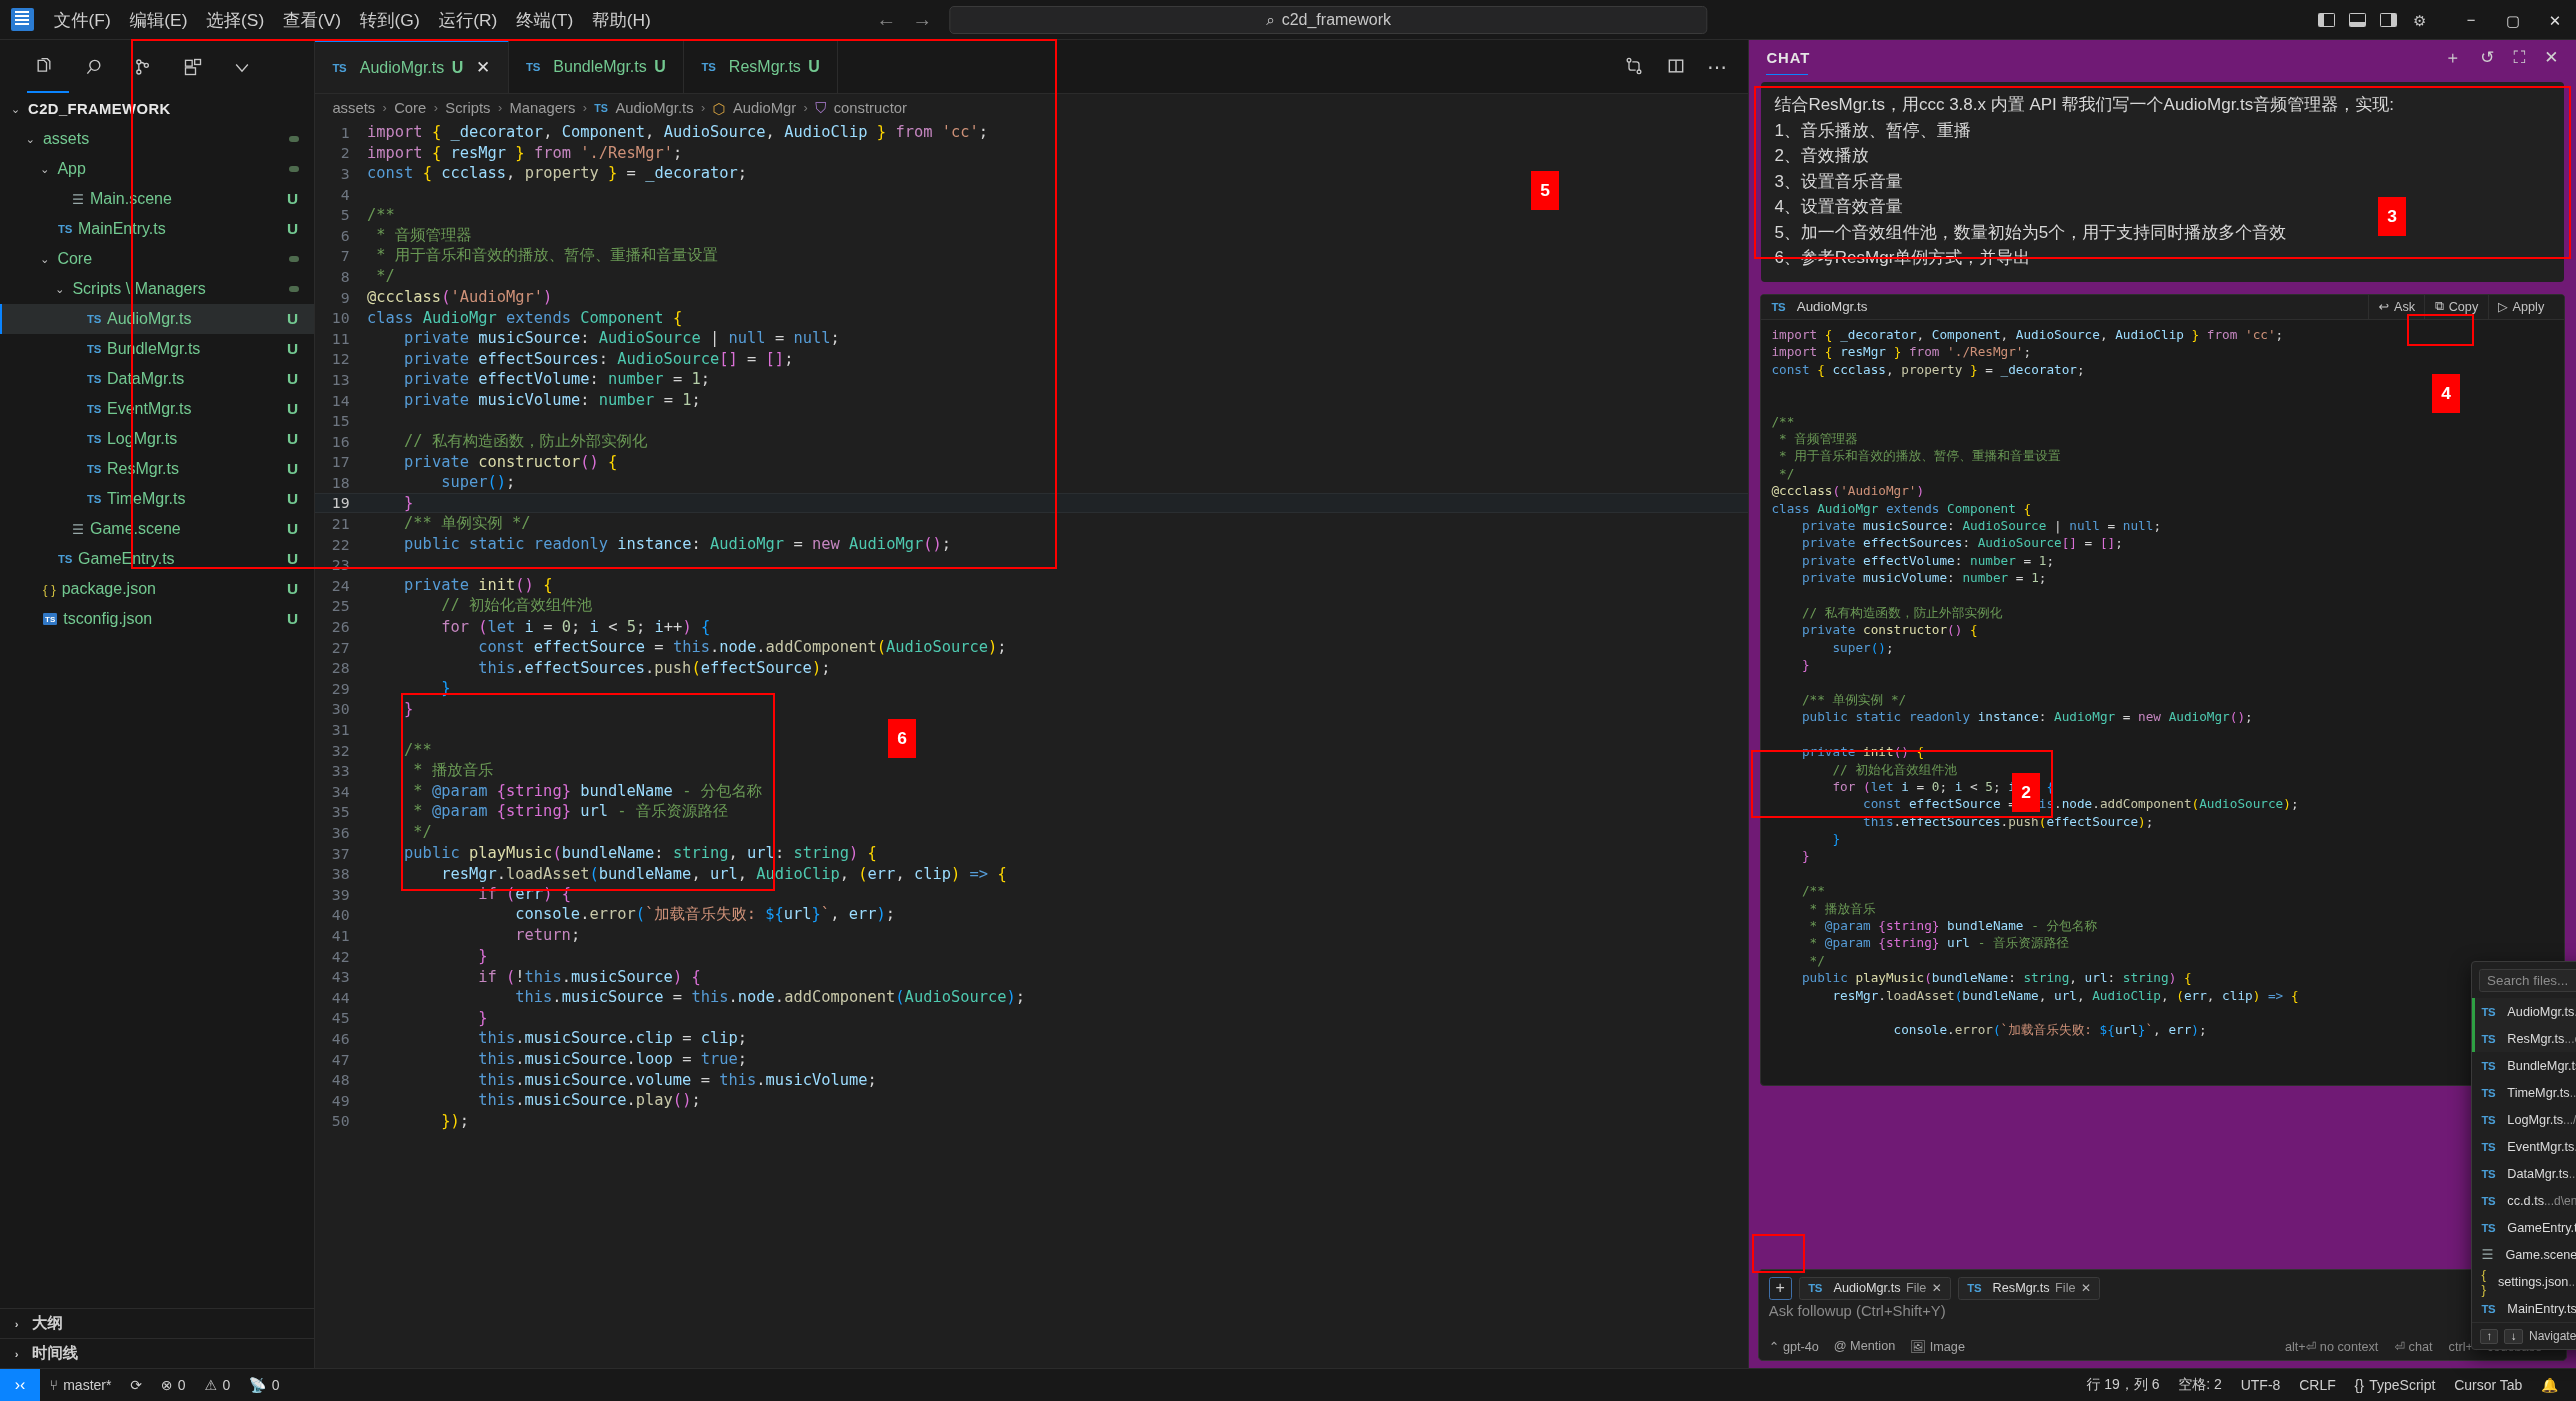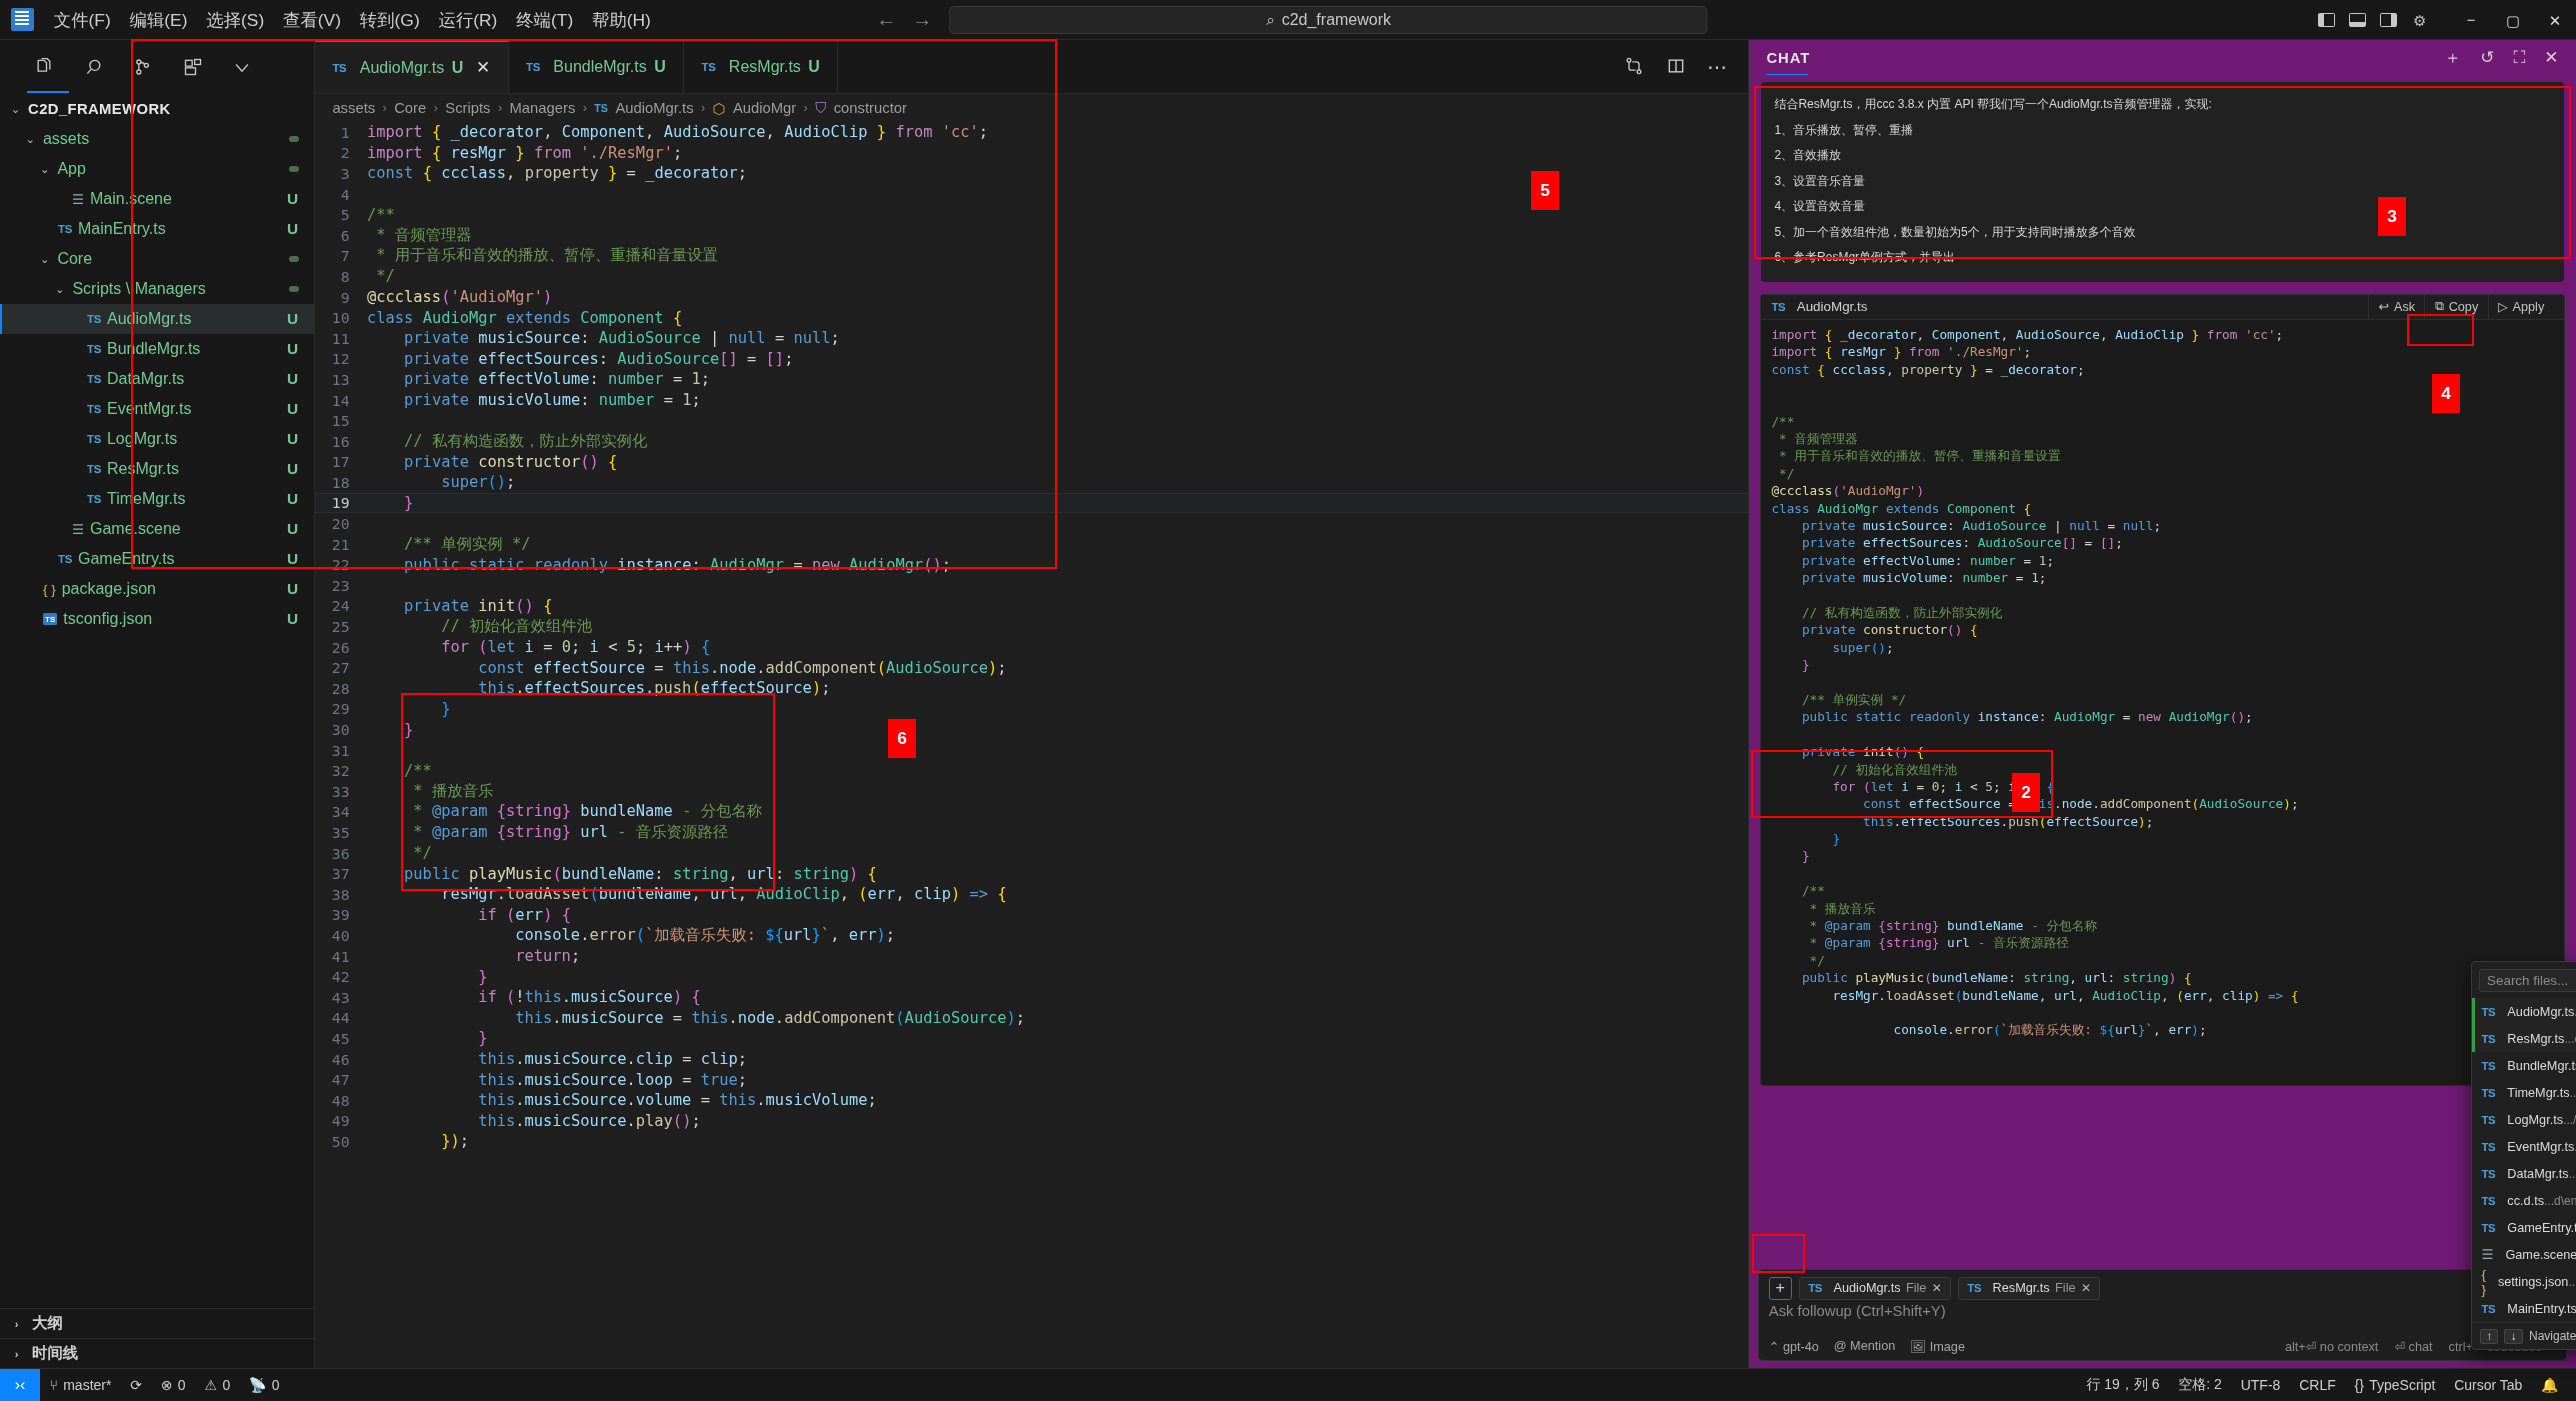--- a/index.html
+++ b/index.html
@@ -119,21 +119,21 @@
     background: #701a75; border-left: 0.7px solid #2b2b2b; }
   #chat-head { height: 35px; display: flex; align-items: center; padding: 0 17.4px;
     position: relative; }
   #chat-title { font-size: 14.8px; font-weight: bold; letter-spacing: 1px; color: #e5e5e5; }
   #chat-title-underline { position: absolute; left: 17.4px; bottom: 0; width: 42px; height: 1.3px;
     background: #0a84ff; }
   #chat-head-actions { margin-left: auto; display: flex; align-items: center; gap: 19px;
     color: #cfcfcf; font-size: 17px; }
   #prompt-box { margin: 6.7px 12px 0 12px; background: #212121; border-radius: 4px;
     padding: 10.7px 13.4px; }
-  .prompt-line { font-size: 12px; color: #d8d8d8; line-height: 25.5px; }
+  .prompt-line { font-size: 17px; color: #d8d8d8; line-height: 25.5px; }
   #resp-code { margin: 12px 10.7px 0 10.7px; border: 0.7px solid #2e2e2e; border-radius: 4px;
     background: #1b1b1b; overflow: hidden; height: 792px; position: relative; }
   #resp-head { height: 25.5px; display: flex; align-items: center; padding: 0 10.7px;
     background: #1f1f1f; border-bottom: 0.7px solid #2e2e2e; font-size: 13.4px; }
   #resp-head .rname { color: #d2d2d2; margin-left: 5.4px; }
   #resp-actions { margin-left: auto; display: flex; align-items: center; }
   .ract { display: flex; align-items: center; gap: 4.7px; padding: 0 9.4px; color: #c3c3c3;
     font-size: 12.7px; border-left: 0.7px solid #2e2e2e; height: 25.5px; }
   #resp-body { padding: 6.7px 0 0 0; }
   .rline { height: 17.4px; font-family: "DejaVu Sans Mono", monospace; font-size: 12.7px;
@@ -449,21 +449,20 @@
       <div class="cline"><span class="lnum">10</span><span class="ctext"><span class="kw2">class</span> <span class="typ">AudioMgr</span> <span class="kw2">extends</span> <span class="typ">Component</span> <span class="br1">{</span></span></div>
       <div class="cline"><span class="lnum">11</span><span class="ctext">    <span class="kw2">private</span> <span class="var">musicSource</span><span class="pl">:</span> <span class="typ">AudioSource</span> <span class="pl">|</span> <span class="kw2">null</span> <span class="pl">=</span> <span class="kw2">null</span><span class="pl">;</span></span></div>
       <div class="cline"><span class="lnum">12</span><span class="ctext">    <span class="kw2">private</span> <span class="var">effectSources</span><span class="pl">:</span> <span class="typ">AudioSource</span><span class="br2">[]</span> <span class="pl">=</span> <span class="br2">[]</span><span class="pl">;</span></span></div>
       <div class="cline"><span class="lnum">13</span><span class="ctext">    <span class="kw2">private</span> <span class="var">effectVolume</span><span class="pl">:</span> <span class="typ">number</span> <span class="pl">=</span> <span class="num">1</span><span class="pl">;</span></span></div>
       <div class="cline"><span class="lnum">14</span><span class="ctext">    <span class="kw2">private</span> <span class="var">musicVolume</span><span class="pl">:</span> <span class="typ">number</span> <span class="pl">=</span> <span class="num">1</span><span class="pl">;</span></span></div>
       <div class="cline"><span class="lnum">15</span><span class="ctext"> </span></div>
       <div class="cline"><span class="lnum">16</span><span class="ctext">    <span class="cmt">// 私有构造函数，防止外部实例化</span></span></div>
       <div class="cline"><span class="lnum">17</span><span class="ctext">    <span class="kw2">private</span> <span class="fn">constructor</span><span class="br2">()</span> <span class="br1">{</span></span></div>
       <div class="cline"><span class="lnum">18</span><span class="ctext">        <span class="kw2">super</span><span class="br3">()</span><span class="pl">;</span></span></div>
       <div class="cline cur"><span class="lnum">19</span><span class="ctext">    <span class="br2">}</span></span></div>
-      <div class="cline"><span class="lnum">20</span><span class="ctext"> </span></div>
       <div class="cline"><span class="lnum">21</span><span class="ctext">    <span class="cmt">/** 单例实例 */</span></span></div>
       <div class="cline"><span class="lnum">22</span><span class="ctext">    <span class="kw2">public</span> <span class="kw2">static</span> <span class="kw2">readonly</span> <span class="var">instance</span><span class="pl">:</span> <span class="typ">AudioMgr</span> <span class="pl">=</span> <span class="kw">new</span> <span class="typ">AudioMgr</span><span class="br2">()</span><span class="pl">;</span></span></div>
       <div class="cline"><span class="lnum">23</span><span class="ctext"> </span></div>
       <div class="cline"><span class="lnum">24</span><span class="ctext">    <span class="kw2">private</span> <span class="fn">init</span><span class="br2">()</span> <span class="br1">{</span></span></div>
       <div class="cline"><span class="lnum">25</span><span class="ctext">        <span class="cmt">// 初始化音效组件池</span></span></div>
       <div class="cline"><span class="lnum">26</span><span class="ctext">        <span class="kw">for</span> <span class="br2">(</span><span class="kw2">let</span> <span class="var">i</span> <span class="pl">=</span> <span class="num">0</span><span class="pl">;</span> <span class="var">i</span> <span class="pl">&lt;</span> <span class="num">5</span><span class="pl">;</span> <span class="var">i</span><span class="pl">++</span><span class="br2">)</span> <span class="br3">{</span></span></div>
       <div class="cline"><span class="lnum">27</span><span class="ctext">            <span class="kw2">const</span> <span class="var">effectSource</span> <span class="pl">=</span> <span class="kw2">this</span><span class="pl">.</span><span class="var">node</span><span class="pl">.</span><span class="prop">addComponent</span><span class="br1">(</span><span class="typ">AudioSource</span><span class="br1">)</span><span class="pl">;</span></span></div>
       <div class="cline"><span class="lnum">28</span><span class="ctext">            <span class="kw2">this</span><span class="pl">.</span><span class="var">effectSources</span><span class="pl">.</span><span class="prop">push</span><span class="br1">(</span><span class="var">effectSource</span><span class="br1">)</span><span class="pl">;</span></span></div>
       <div class="cline"><span class="lnum">29</span><span class="ctext">        <span class="br3">}</span></span></div>
       <div class="cline"><span class="lnum">30</span><span class="ctext">    <span class="br2">}</span></span></div>

